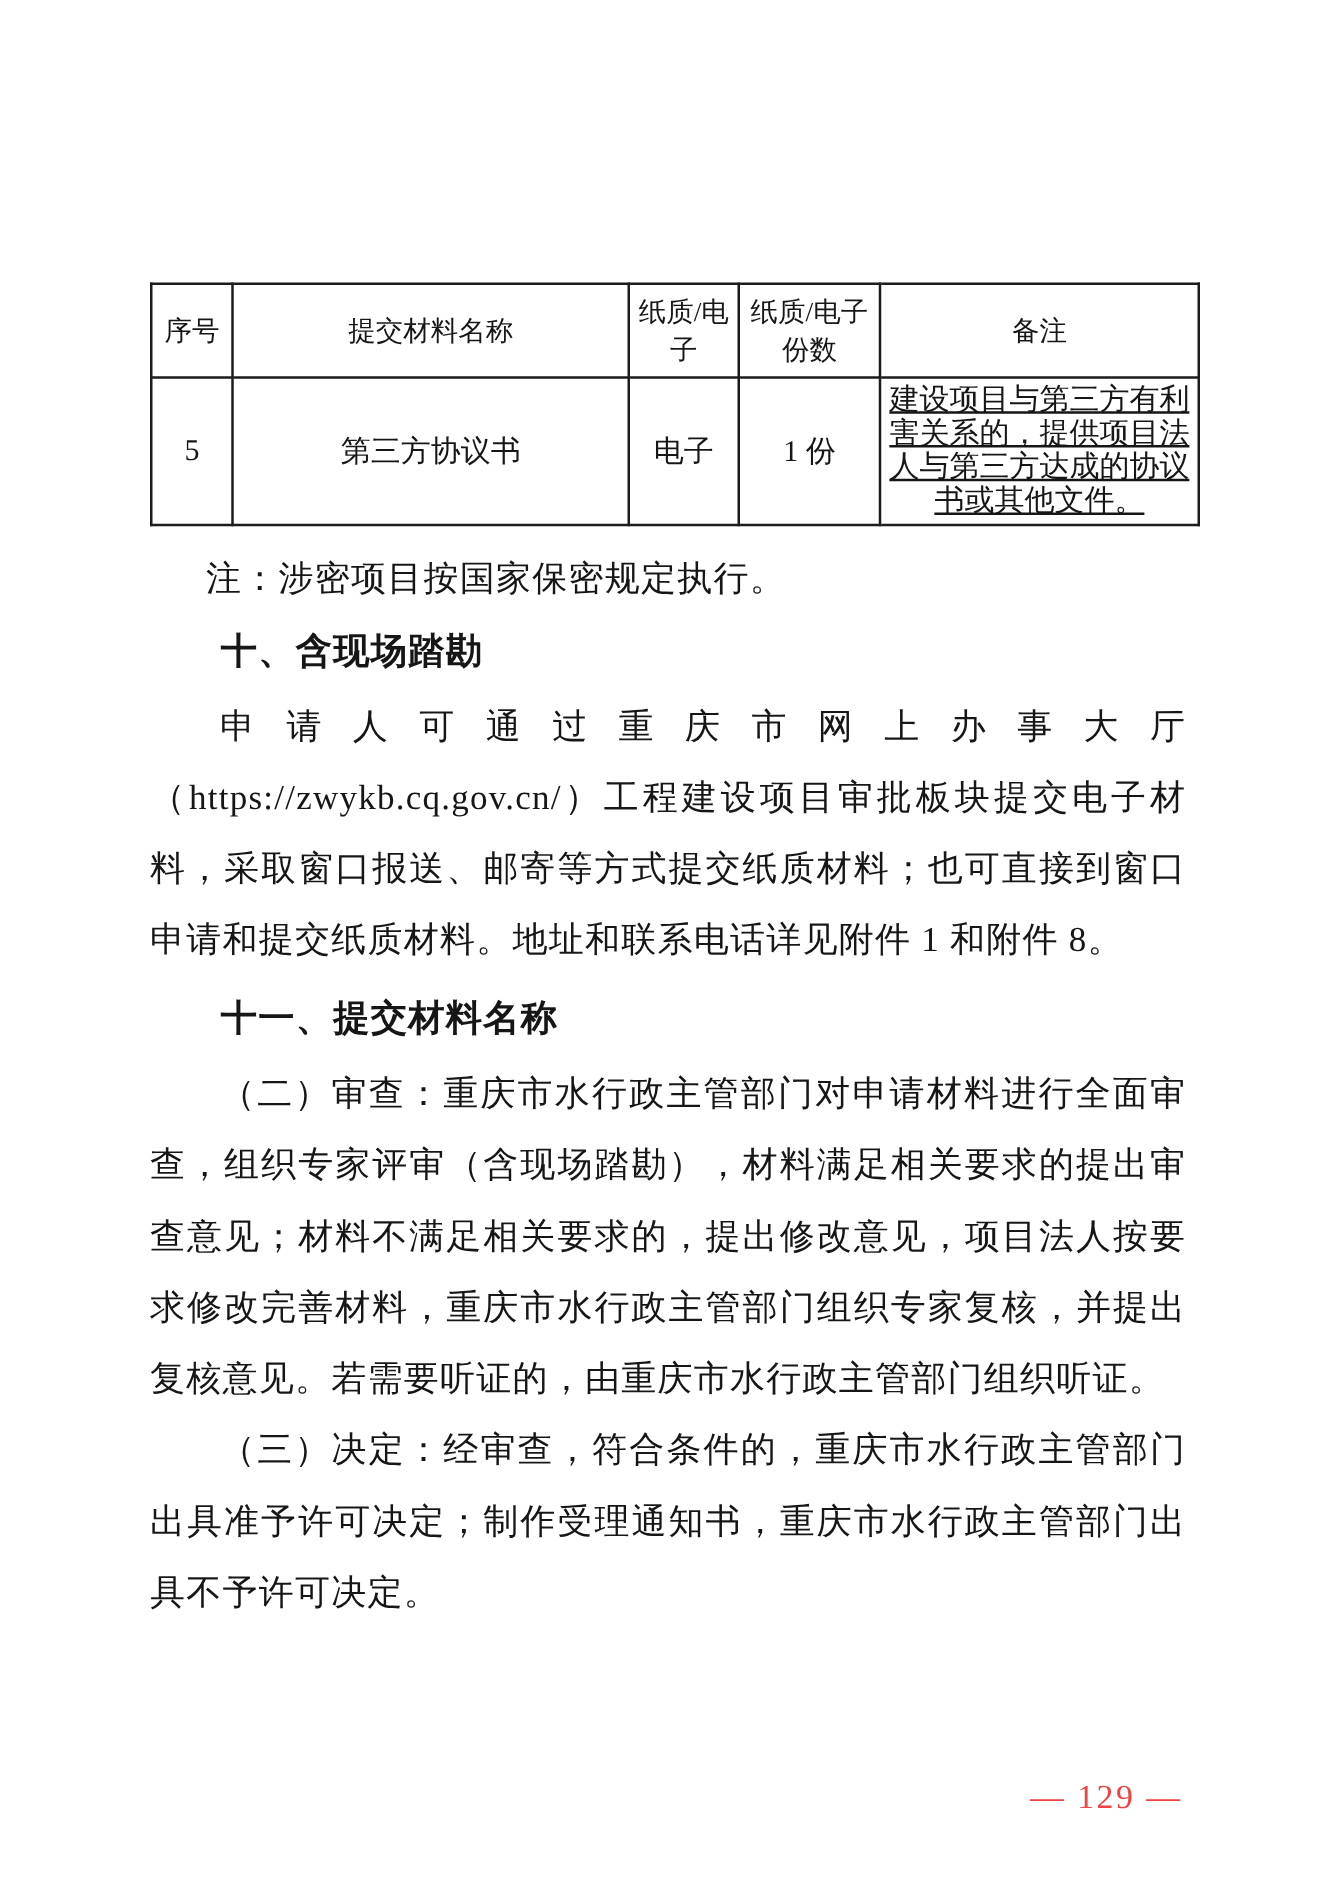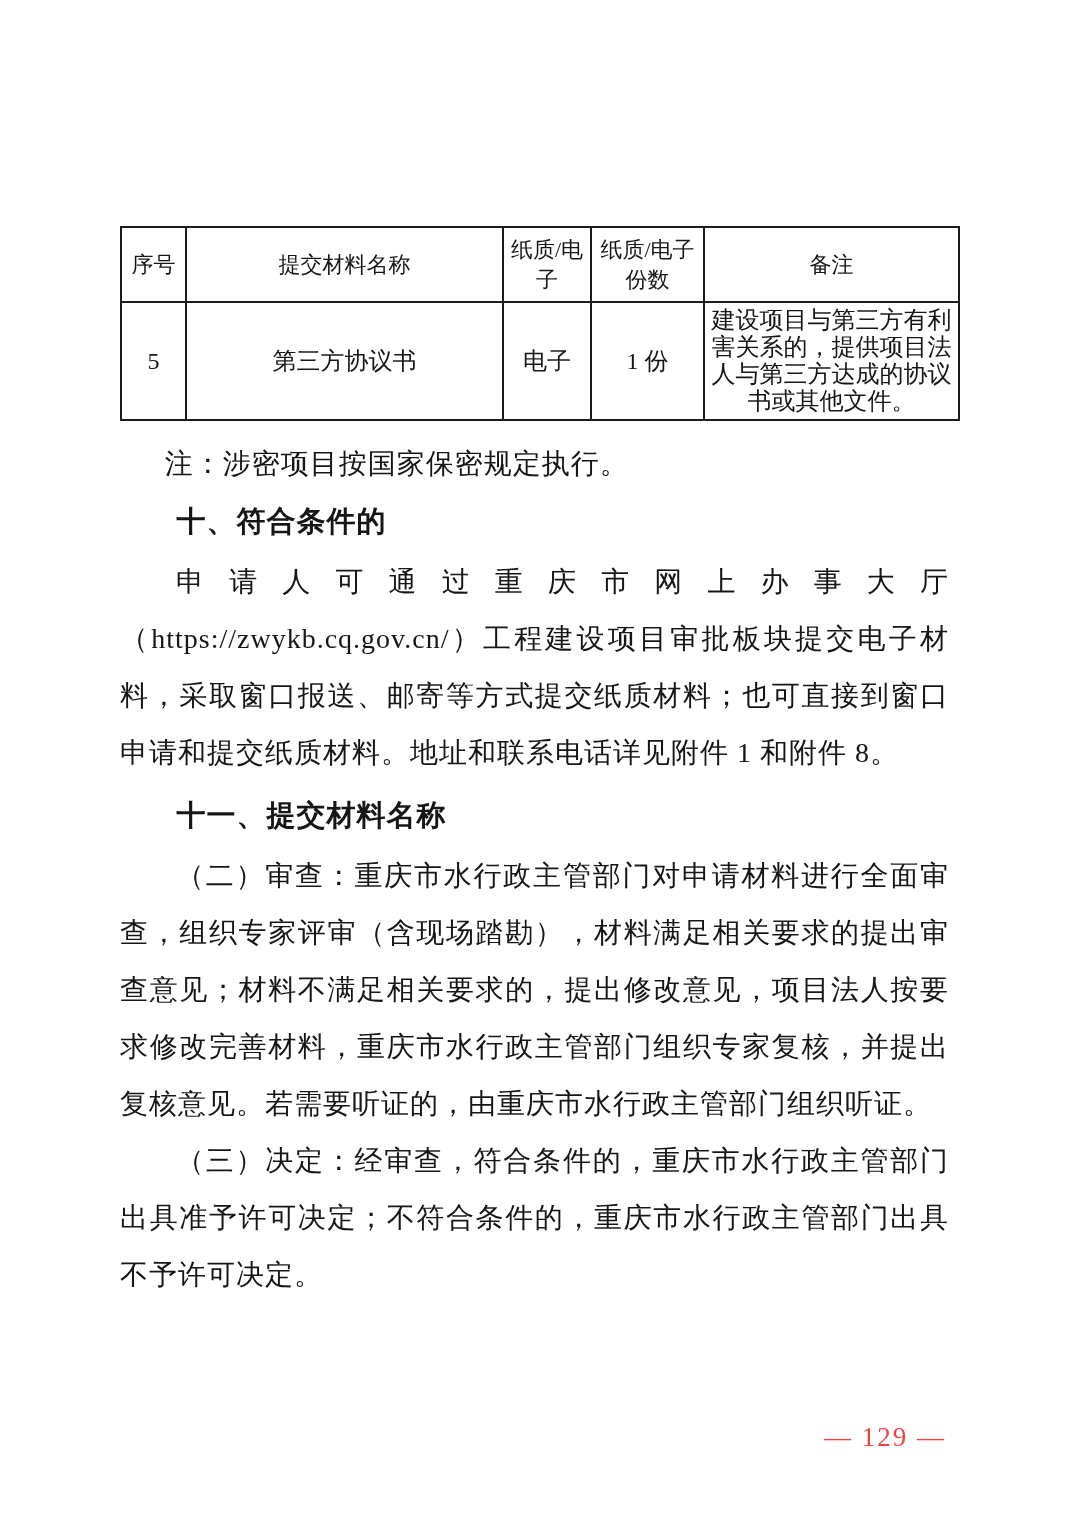--- a/index.html
+++ b/index.html
@@ -44,20 +44,21 @@
   table.materials tbody td {
     height: 102px;
     font-size: 24px;
   }
   td.remark-cell {
     text-align: justify;
     text-justify: inter-character;
     font-size: 21px;
     line-height: 27px;
     padding: 6px 10px;
+    text-decoration: underline;
   }
 
   
   .note {
     font-size: 28px;
     line-height: 46px;
     margin: 0 0 8px 0;
     text-indent: 1.6em;
     letter-spacing: 1px;
   }
@@ -119,22 +120,22 @@
         <td>第三方协议书</td>
         <td>电子</td>
         <td>1 份</td>
         <td class="remark-cell">建设项目与第三方有利害关系的，提供项目法人与第三方达成的协议书或其他文件。</td>
       </tr>
     </tbody>
   </table>
 
   <p class="note">注：涉密项目按国家保密规定执行。</p>
 
-  <h2 class="sec-heading">十、符合条件的</h2>
+  <h2 class="sec-heading">十、含现场踏勘</h2>
   <p class="para">申请人可通过重庆市网上办事大厅（https://zwykb.cq.gov.cn/）工程建设项目审批板块提交电子材料，采取窗口报送、邮寄等方式提交纸质材料；也可直接到窗口申请和提交纸质材料。地址和联系电话详见附件 1 和附件 8。</p>
 
   <h2 class="sec-heading">十一、提交材料名称</h2>
   <p class="para">（二）审查：重庆市水行政主管部门对申请材料进行全面审查，组织专家评审（含现场踏勘），材料满足相关要求的提出审查意见；材料不满足相关要求的，提出修改意见，项目法人按要求修改完善材料，重庆市水行政主管部门组织专家复核，并提出复核意见。若需要听证的，由重庆市水行政主管部门组织听证。</p>
-  <p class="para">（三）决定：经审查，符合条件的，重庆市水行政主管部门出具准予许可决定；不符合条件的，重庆市水行政主管部门出具不予许可决定。</p>
+  <p class="para">（三）决定：经审查，符合条件的，重庆市水行政主管部门出具准予许可决定；制作受理通知书，重庆市水行政主管部门出具不予许可决定。</p>
 
   <div class="page-num">— 129 —</div>
 
 </div>
 
 </body></html>

